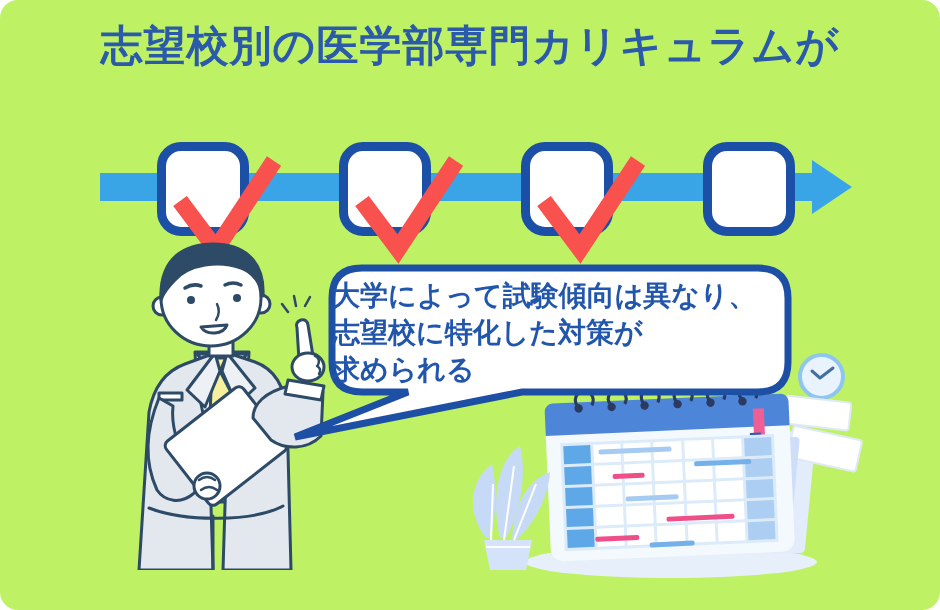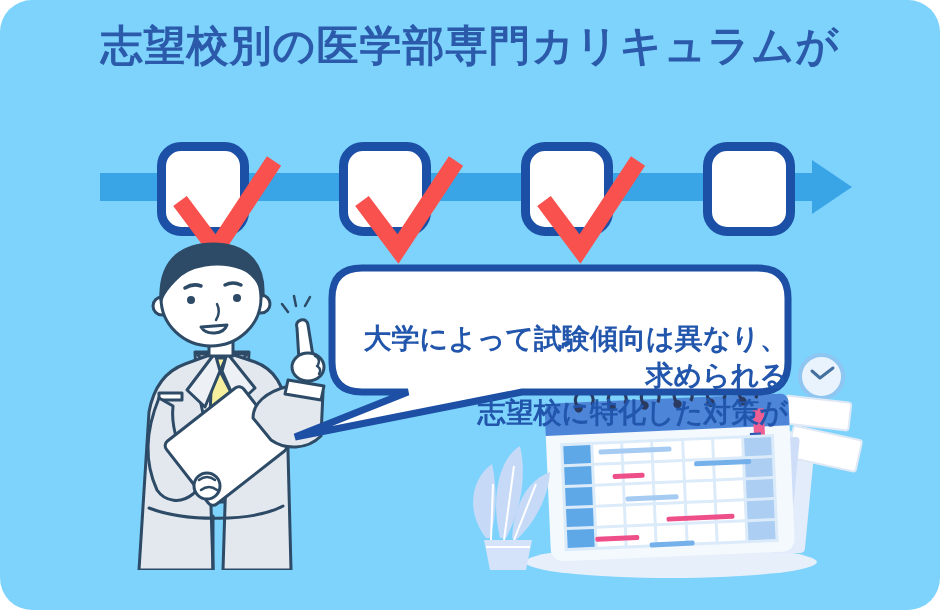--- a/index.html
+++ b/index.html
@@ -1,35 +1,35 @@
 <!DOCTYPE html>
 <html lang="ja"><head>
 <meta charset="utf-8">
 <style>
   html,body{margin:0;padding:0;background:#fff;}
   body{font-family:"Liberation Sans","DejaVu Sans",sans-serif;}
-  .page{position:relative;width:940px;height:610px;background:#7dd3fc;border-radius:32px;overflow:hidden;}
+  .page{position:relative;width:940px;height:610px;background:#bef264;border-radius:18px;overflow:hidden;}
 
   
   .title{position:absolute;top:20px;left:0;width:940px;text-align:center;
          font-size:42px;line-height:1.24;font-weight:bold;color:#2b5aab;letter-spacing:1px;}
 
   
   .arrow-band{position:absolute;left:100px;top:173px;width:716px;height:28px;background:#3aa5e6;}
   .arrow-head{position:absolute;left:812px;top:160px;width:0;height:0;
               border-top:27px solid transparent;border-bottom:27px solid transparent;
               border-left:40px solid #3aa5e6;}
   .step{position:absolute;top:142px;width:92px;height:94px;background:#fff;
         border:9px solid #1c50a6;border-radius:24px;box-sizing:border-box;}
   .step .check{position:absolute;left:-12px;top:-28px;overflow:visible;}
 
   
   .bubble-svg{position:absolute;left:285px;top:262px;overflow:visible;}
-  .bubble-text{position:absolute;left:332px;top:277px;width:456px;text-align:right;
-               font-size:28px;line-height:37px;font-weight:bold;color:#2156ac;margin-top:43px;}
+  .bubble-text{position:absolute;left:332px;top:277px;width:456px;text-align:left;
+               font-size:28px;line-height:37px;font-weight:bold;color:#2156ac;}
 
   
   .man-svg{position:absolute;left:125px;top:240px;}
   .spark-svg{position:absolute;left:280px;top:292px;}
 
   
   .clock{position:absolute;left:798px;top:353px;width:47px;height:47px;border-radius:50%;
          background:#e9f3fd;border:4px solid #8fc5f1;box-sizing:border-box;}
   .clock svg{position:absolute;left:0;top:0;}
 
@@ -241,17 +241,17 @@
       <line x1="16" y1="14" x2="14" y2="4"></line>
       <line x1="25" y1="14" x2="30" y2="5"></line>
     </g>
   </svg>
 
   <svg class="bubble-svg" width="515" height="190" viewBox="0 0 515 190">
     <path d="M77,6 H473 Q503,6 503,36 V100 Q503,130 473,130 L237,130 L10,175 L123,130 L77,130 Q47,130 47,100 V36 Q47,6 77,6 Z" fill="#ffffff" stroke="#1d4fa5" stroke-width="7" stroke-linejoin="miter"></path>
   </svg>
   <div class="bubble-text">
     <div>大学によって試験傾向は異なり、</div>
+    <div>志望校に特化した対策が</div>
     <div>求められる</div>
-    <div>志望校に特化した対策が</div>
   </div>
 
 </div>
 
 </body></html>

